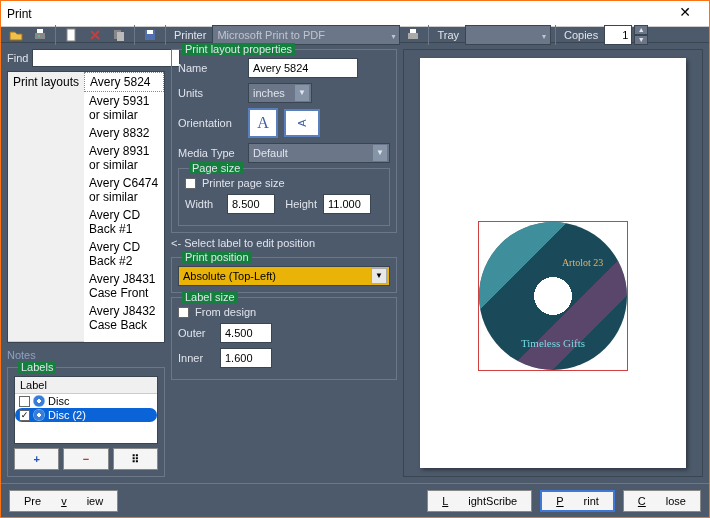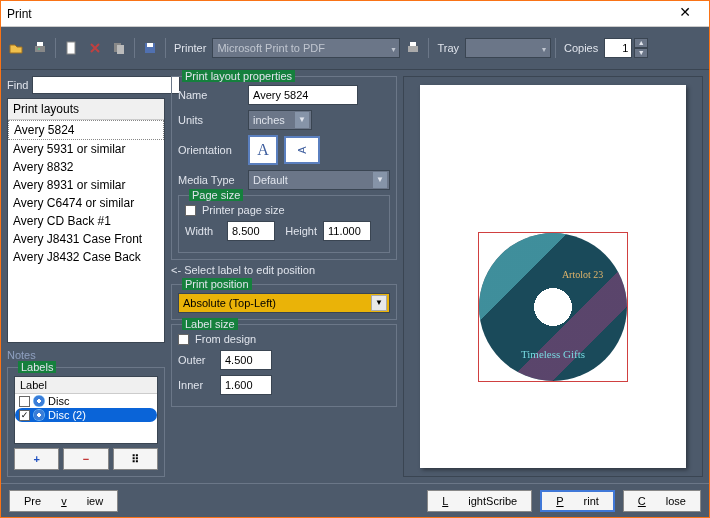--- a/index.html
+++ b/index.html
@@ -1,37 +1,37 @@
 <!DOCTYPE html>
 <html><head>
 <meta charset="utf-8">
 <style>
 * { box-sizing: border-box; font-family: "Segoe UI", Tahoma, sans-serif; font-size: 11px; }
 body { margin: 0; background: #fff; }
 .window { width: 710px; height: 518px; border: 1px solid #f97316; display: flex; flex-direction: column; background: #4d5a6b; }
 .titlebar { height: 26px; background: #fff; display: flex; align-items: center; padding: 0 6px; border-bottom: 1px solid #ccc; }
 .titlebar .title { flex: 1; font-size: 12px; color: #000; }
 .titlebar .close { width: 36px; height: 20px; text-align: center; font-size: 14px; color: #000; cursor: pointer; }
-.toolbar { height: 43px; background: #4d5a6b; display: flex; align-items: center; padding: 0 4px; gap: 2px; border-bottom: 1px solid #3a4552; }
+.toolbar { height: 16px; background: #4d5a6b; display: flex; align-items: center; padding: 0 4px; gap: 2px; border-bottom: 1px solid #3a4552; }
 .tb-btn { width: 22px; height: 22px; display: flex; align-items: center; justify-content: center; cursor: pointer; }
 .tb-sep { width: 1px; height: 20px; background: #6b7788; margin: 0 2px; }
 .tb-label { color: #e0e4ec; padding: 0 4px; }
 .tb-combo { height: 20px; background: #6b7688; border: 1px solid #3a4552; color: #c0c6d0; padding: 0 4px; display: flex; align-items: center; justify-content: space-between; }
 .tb-copies { width: 28px; height: 20px; background: #fff; border: 1px solid #3a4552; text-align: right; padding: 0 3px; line-height: 18px; }
 .spinner { width: 14px; display: flex; flex-direction: column; }
 .spinner div { height: 10px; background: #6b7688; border: 1px solid #3a4552; font-size: 7px; text-align: center; line-height: 7px; color: #e0e4ec; cursor: pointer; }
 .body { flex: 1; display: flex; padding: 6px; gap: 6px; }
 .leftcol { width: 158px; display: flex; flex-direction: column; gap: 4px; }
 .midcol { width: 226px; display: flex; flex-direction: column; gap: 4px; }
 .preview { flex: 1; background: #4d5a6b; border: 1px solid #3a4552; position: relative; }
 .preview-page { position: absolute; top: 8px; left: 16px; right: 16px; bottom: 8px; background: #fff; box-shadow: 2px 2px 4px rgba(0,0,0,.4); }
 .find-row { display: flex; align-items: center; gap: 4px; }
 .find-row label { color: #e0e4ec; }
 .find-row input { flex: 1; height: 18px; background: #fff; border: 1px solid #3a4552; }
-.listbox { flex: 1; background: #fff; border: 1px solid #3a4552; overflow: hidden; position: relative; display: flex; flex-direction: column; }
+.listbox { flex: 1; background: #fff; border: 1px solid #3a4552; overflow: hidden; position: relative; display: flex; flex-direction: row; }
 .listbox .header { background: #f0f0f0; padding: 3px 5px; border-bottom: 1px solid #ccc; color: #000; font-size: 12px; }
 .listbox .items { flex: 1; overflow-y: auto; }
 .listbox .item { padding: 2px 5px; color: #000; font-size: 12px; cursor: pointer; }
 .listbox .item.sel { background: #fff; border: 1px dotted #888; }
 .notes { color: #8fa0c0; padding: 2px 0; }
 .group { border: 1px solid #6b7788; position: relative; padding: 8px 6px 6px 6px; }
 .group > .legend { position: absolute; top: -7px; left: 10px; background: #15803d; color: #e0e4ec; padding: 0 3px; font-size: 11px; }
 .layout-list { height: 180px; }
 .labels-group { }
 .labels-list { height: 68px; background: #fff; border: 1px solid #3a4552; }
@@ -152,20 +152,21 @@
       </div>
       <div class="listbox layout-list">
         <div class="header">Print layouts</div>
         <div class="items" id="layout-items">
             <div class="item sel">Avery 5824</div>
             <div class="item">Avery 5931 or similar</div>
             <div class="item">Avery 8832</div>
             <div class="item">Avery 8931 or similar</div>
             <div class="item">Avery C6474 or similar</div>
             <div class="item">Avery CD Back #1</div>
+            <div class="item">Avery CD Back #2</div>
             <div class="item">Avery J8431 Case Front</div>
             <div class="item">Avery J8432 Case Back</div>
           </div>
       </div>
       <div class="notes">Notes</div>
       <div class="group labels-group">
         <div class="legend">Labels</div>
         <div class="labels-list">
           <div class="header">Label</div>
           <div id="label-rows">

